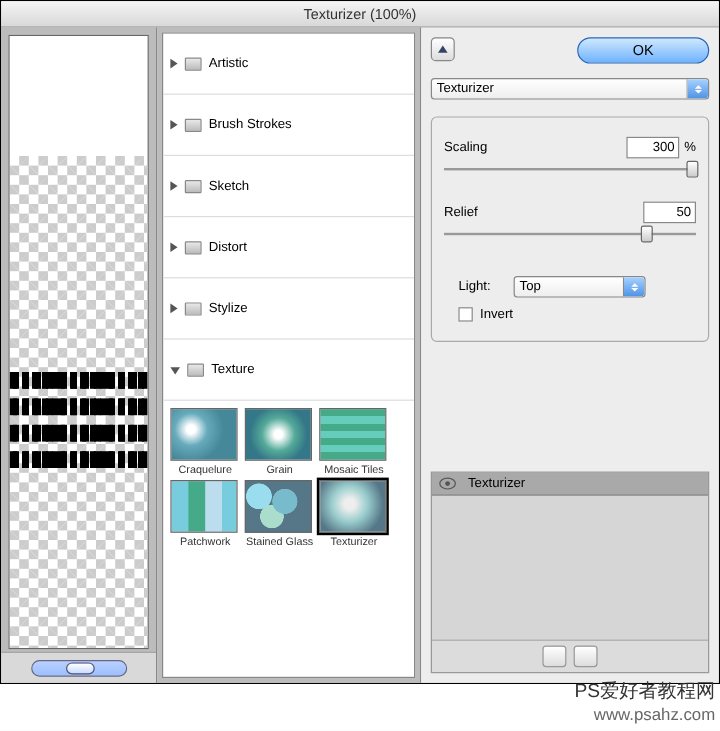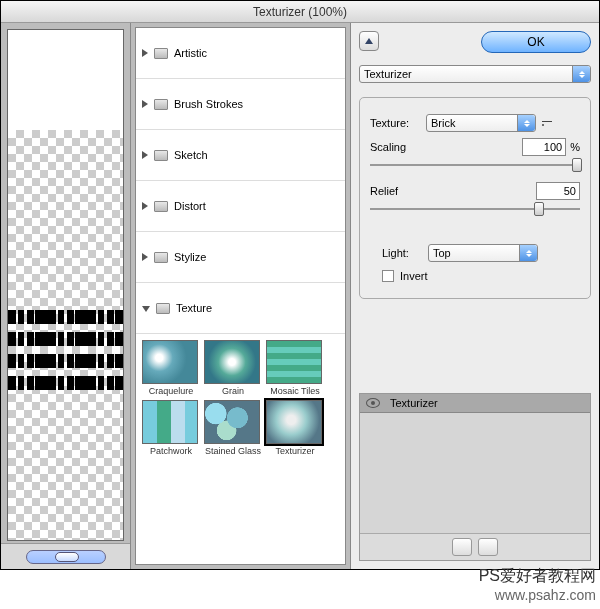--- a/index.html
+++ b/index.html
@@ -168,43 +168,32 @@
       </div>
 
       <div class="sel-row">
         <div class="combo">
           <span>Texturizer</span>
           <div class="combo-end"></div>
         </div>
       </div>
 
       <div class="group">
-        <div class="param-row">
-          <span class="param-l">Texture:</span>
-          <div class="combo-sm">
-            <span>Brick</span>
-            <div class="combo-end"></div>
-          </div>
-          <div class="menu-icon">
-              <div class="bar"></div>
-              <span></span>
-            </div>
-        </div>
 
         <div class="param-row">
           <span style="flex:1">Scaling</span>
-          <div class="param-v">100</div>
+          <div class="param-v">300</div>
           <span style="margin-left:4px">%</span>
         </div>
         <div class="slider">
             <div class="slider-track"></div>
             <div class="slider-thumb" style="left:96%"></div>
           </div>
 
-        <div class="param-row" style="margin-top:10px">
+        <div class="param-row" style="margin-top:20px">
           <span style="flex:1">Relief</span>
           <div class="param-v">50</div>
         </div>
         <div class="slider">
             <div class="slider-track"></div>
             <div class="slider-thumb" style="left:78%"></div>
           </div>
 
         <div class="param-row" style="margin-top:28px">
           <span class="param-l" style="width:46px;margin-left:12px">Light:</span>

